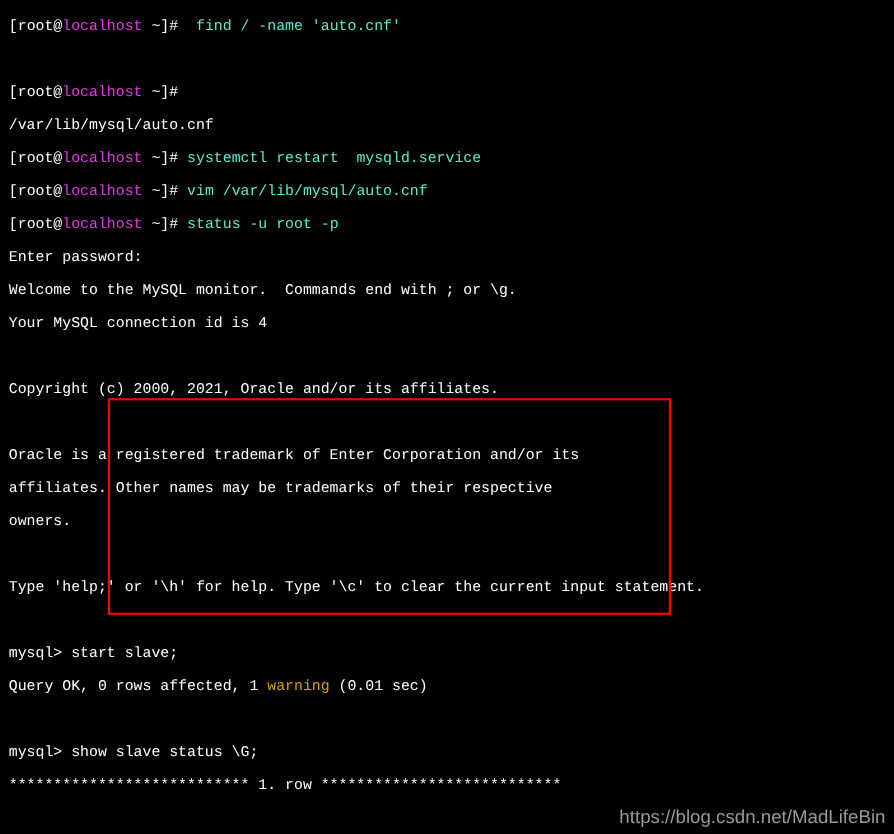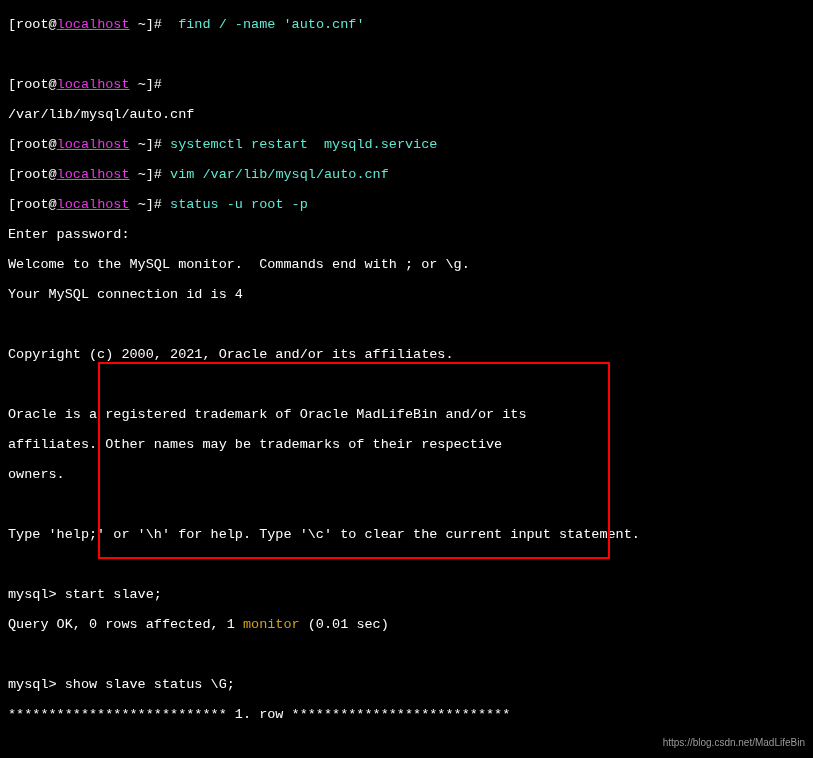--- a/index.html
+++ b/index.html
@@ -13,64 +13,64 @@
       width: 813px;
       height: 758px;
       overflow: hidden;
       position: relative;
     }
     .terminal {
       white-space: pre;
       padding: 2px 8px;
     }
     .prompt-user { color: #fff; }
-    .prompt-host { color: #e838e8; text-decoration: underline; }
+    .prompt-host { color: #e838e8; }
     .prompt-path { color: #fff; }
     .cmd { color: #5eead4; }
     .warn { color: #d4a017; }
     .highlight-box {
       position: absolute;
       border: 2px solid #ff0000;
       pointer-events: none;
     }
     .watermark {
       position: absolute;
       right: 8px;
       bottom: 8px;
       color: #999;
       font-family: Arial, sans-serif;
-      font-size: 10px;
+      font-size: 17px;
     }
     .line { display: block; }
   </style>
 </head>
 <body>
 
 <div class="terminal">
 <span class="line"><span class="prompt-user">[</span><span>root</span><span>@</span><span class="prompt-host">localhost</span><span class="prompt-path"> ~]# </span><span class="cmd"> find / -name 'auto.cnf'</span></span>
 <span class="line"> </span>
 <span class="line"><span>[</span><span>root</span><span>@</span><span class="prompt-host">localhost</span><span> ~]# </span></span>
 <span class="line">/var/lib/mysql/auto.cnf</span>
 <span class="line"><span>[</span><span>root</span><span>@</span><span class="prompt-host">localhost</span><span> ~]# </span><span class="cmd">systemctl restart  mysqld.service</span></span>
 <span class="line"><span>[</span><span>root</span><span>@</span><span class="prompt-host">localhost</span><span> ~]# </span><span class="cmd">vim /var/lib/mysql/auto.cnf</span></span>
 <span class="line"><span>[</span><span>root</span><span>@</span><span class="prompt-host">localhost</span><span> ~]# </span><span class="cmd">status -u root -p</span></span>
 <span class="line">Enter password:</span>
 <span class="line">Welcome to the MySQL monitor.  Commands end with ; or \g.</span>
 <span class="line">Your MySQL connection id is 4</span>
 <span class="line"> </span>
 <span class="line">Copyright (c) 2000, 2021, Oracle and/or its affiliates.</span>
 <span class="line"> </span>
-<span class="line">Oracle is a registered trademark of Oracle MadLifeBin and/or its</span>
+<span class="line">Oracle is a registered trademark of Enter Corporation and/or its</span>
 <span class="line">affiliates. Other names may be trademarks of their respective</span>
 <span class="line">owners.</span>
 <span class="line"> </span>
 <span class="line">Type 'help;' or '\h' for help. Type '\c' to clear the current input statement.</span>
 <span class="line"> </span>
 <span class="line">mysql&gt; start slave;</span>
-<span class="line"><span>Query OK, 0 rows affected, 1 </span><span class="warn">monitor</span><span> (0.01 sec)</span></span>
+<span class="line"><span>Query OK, 0 rows affected, 1 </span><span class="warn">warning</span><span> (0.01 sec)</span></span>
 <span class="line"> </span>
 <span class="line">mysql&gt; show slave status \G;</span>
 <span class="line">*************************** 1. row ***************************</span>
 
 </div>
 
 <div class="highlight-box" style="left: 98px; top: 362px; width: 512px; height: 197px;"></div>
 
 <div class="watermark">https://blog.csdn.net/MadLifeBin</div>
 

